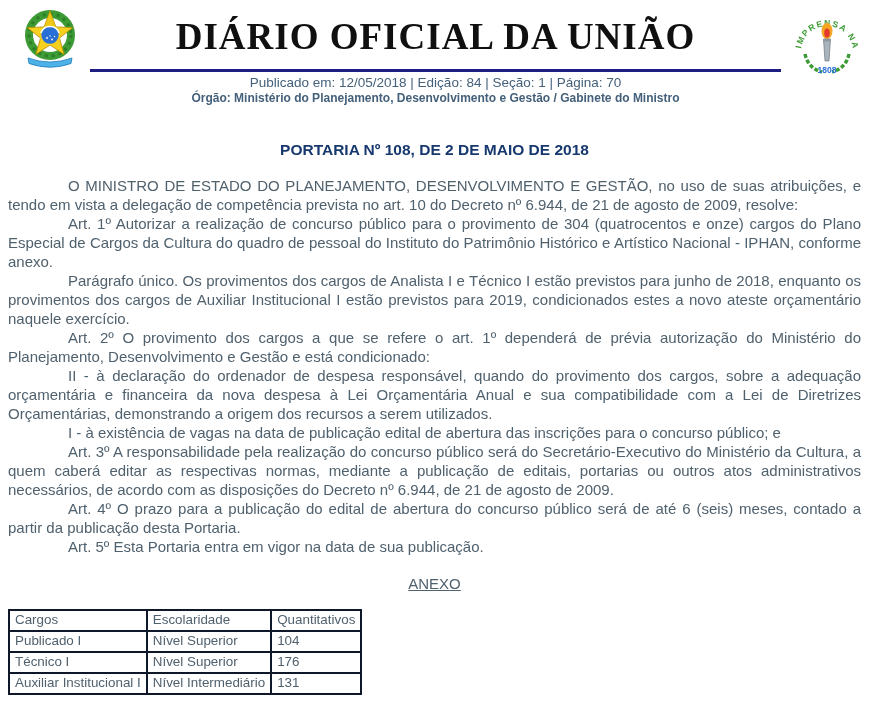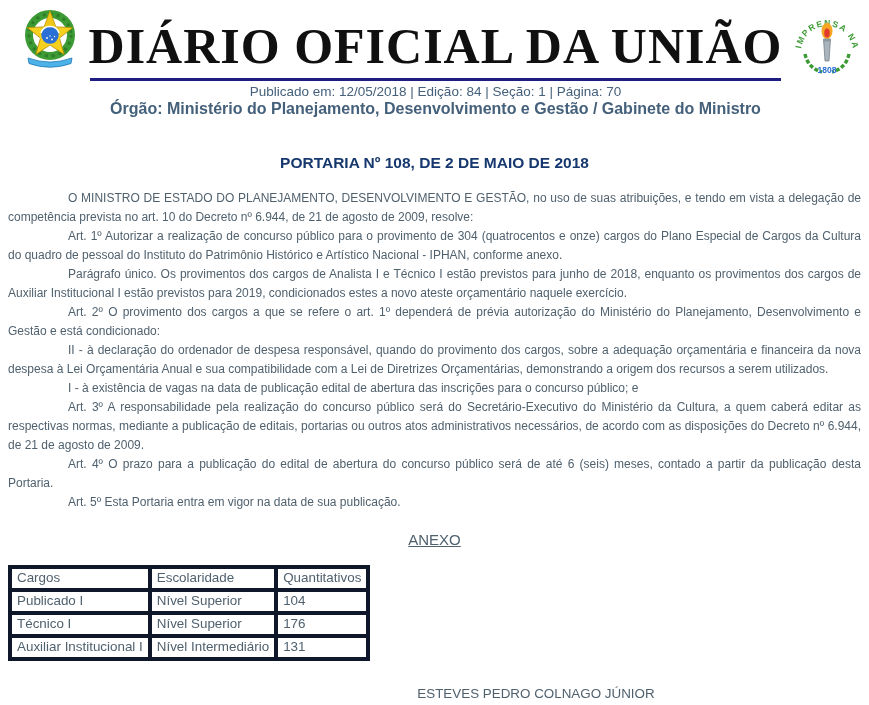--- a/index.html
+++ b/index.html
@@ -9,47 +9,47 @@
     color:var(--body-text,#50616e);
     position:relative;
   }
   
   .header{display:flex;align-items:flex-start;padding:5px 6px 0 12px;}
   .coat-wrap{width:60px;flex:0 0 60px;margin:2px 0 0 8px;}
   .seal-wrap{width:72px;flex:0 0 72px;margin-top:3px;}
   .header-center{flex:1;display:flex;flex-direction:column;align-items:center;padding:0 10px;min-width:0;}
   .masthead{
     font-family:"Liberation Serif","DejaVu Serif",serif;
-    font-weight:bold;font-size:50px;line-height:54px;
-    color:#101010;white-space:nowrap;letter-spacing:1px;margin-top:14px;
+    font-weight:bold;font-size:37px;line-height:54px;
+    color:#101010;white-space:nowrap;letter-spacing:1px;margin-top:5px;
   }
   .masthead-rule{width:100%;height:3px;background:var(--rule-navy,#1e1e82);margin-top:5px;}
   .pub-line{font-size:13.5px;color:var(--meta-blue,#44607a);margin-top:3px;font-weight:normal;}
-  .organ-line{font-size:16px;color:var(--meta-blue,#44607a);font-weight:bold;margin-top:1px;}
+  .organ-line{font-size:12px;color:var(--meta-blue,#44607a);font-weight:bold;margin-top:1px;}
   
   .doc-title{
     text-align:center;font-weight:bold;font-size:15.5px;
     color:var(--title-navy,#16386e);margin:36px 0 17px;
   }
   .doc-body{margin:0 8px;}
   .doc-body p{
-    margin:0;font-size:12px;line-height:19px;
+    margin:0;font-size:15px;line-height:19px;
     text-align:justify;text-indent:60px;
   }
   .annex-title{
     text-align:center;font-size:15px;color:var(--body-text,#50616e);
     margin:19px 0 0;font-weight:normal;text-decoration:underline;
   }
   
   table.annex{
     border-collapse:collapse;margin:17px 0 0 8px;
     font-size:13.4px;color:var(--body-text,#50616e);
   }
   table.annex th,table.annex td{
-    border:4px solid #0f172a;font-weight:normal;text-align:left;
+    border:2px solid #0f172a;font-weight:normal;text-align:left;
     padding:1px 5px 2px 5px;line-height:16px;white-space:nowrap;
   }
   table.annex col.c1{width:137px;}
   table.annex col.c2{width:117px;}
   table.annex col.c3{width:82px;}
   
   .signature{
     margin:25px 12px 0 215px;text-align:center;
     font-size:13.4px;color:var(--body-text,#50616e);
   }

